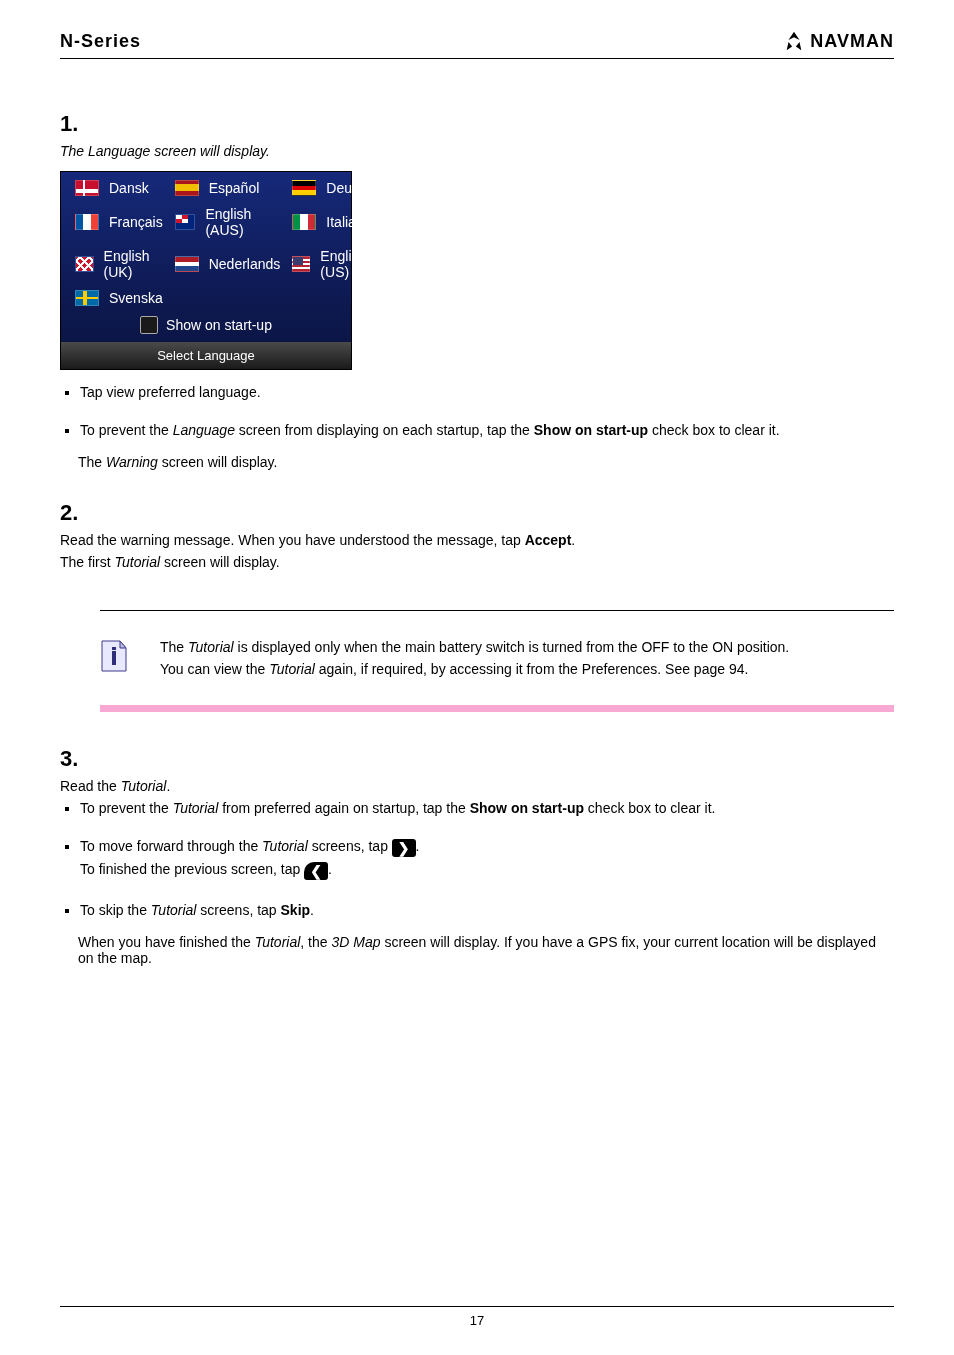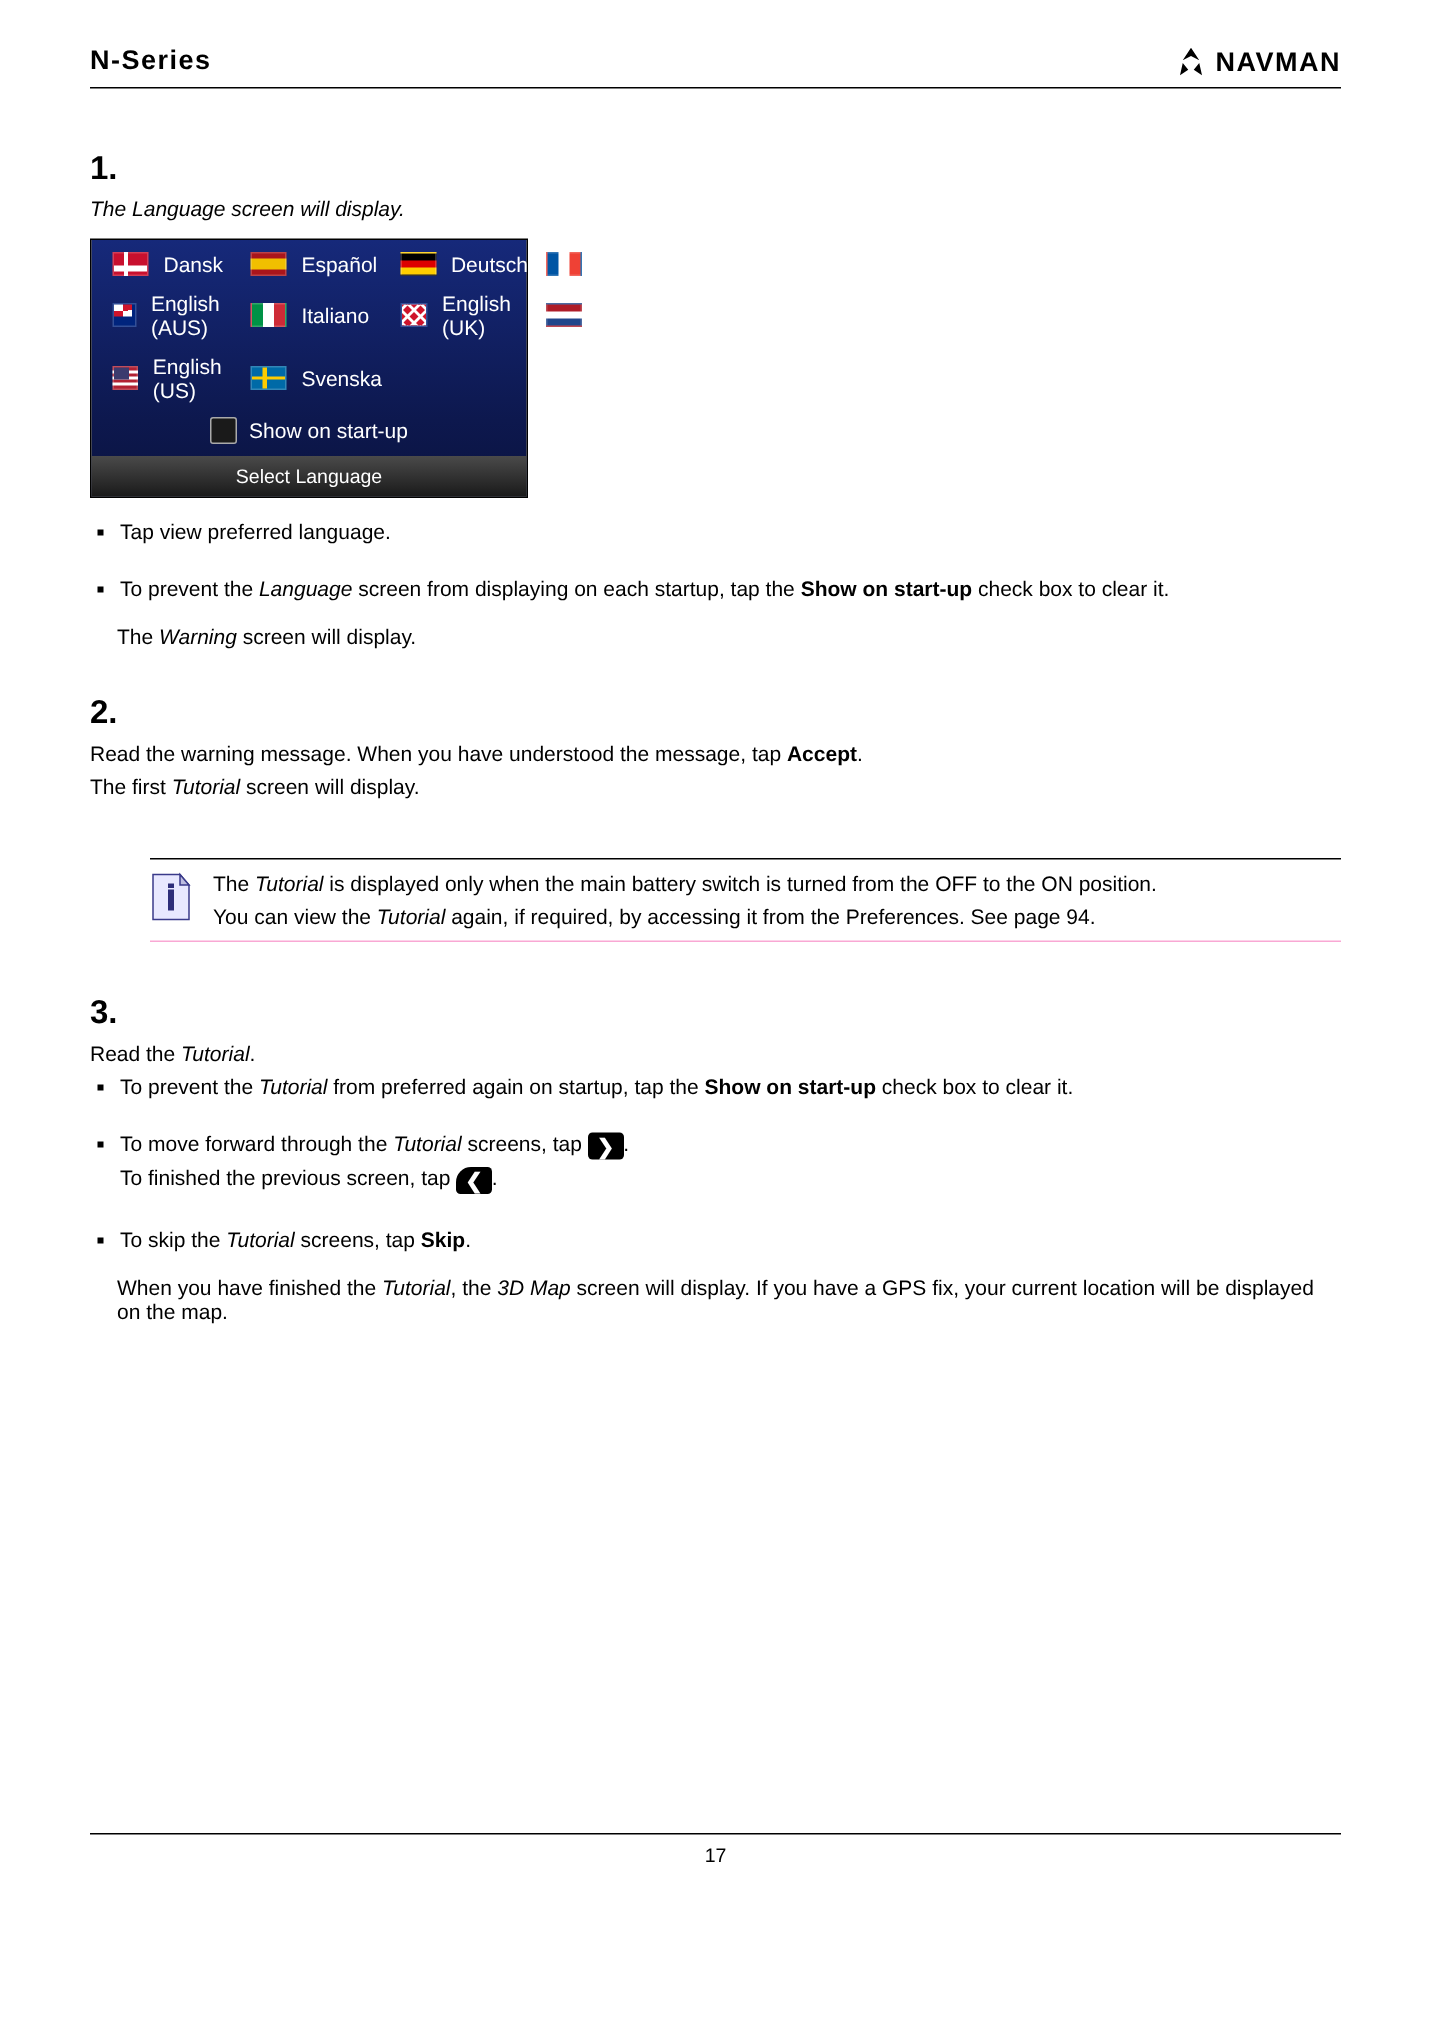--- a/index.html
+++ b/index.html
@@ -10,24 +10,24 @@
     color: #000;
     background: #fff;
     width: 954px;
   }
   .page {
     padding: 30px 60px 40px 60px;
   }
   .header-bar {
     display: flex;
     justify-content: space-between;
-    align-items: flex-start;
+    align-items: center;
     border-bottom: 1px solid #000;
     padding-bottom: 6px;
-    margin-bottom: 40px;
+    margin-bottom: 52px;
     gap: 16px;
   }
   .header-left {
     font-family: "Arial Black", Arial, sans-serif;
     font-weight: 900;
     font-size: 18px;
     letter-spacing: 1px;
   }
   .header-right {
     display: flex;
@@ -53,21 +53,21 @@
     width: 290px;
     border: 1px solid #000;
     background: linear-gradient(#16297a, #0d184e 70%, #0a1340);
     color: #fff;
     font-family: "Trebuchet MS", Arial, sans-serif;
     font-size: 14px;
     margin-bottom: 14px;
   }
   .lang-grid {
     display: grid;
-    grid-template-columns: 1fr 1fr 1fr 1fr;
+    grid-template-columns: 1fr 1fr 1fr;
     padding: 8px 14px 4px 14px;
     row-gap: 10px;
     column-gap: 12px;
   }
   .lang-item {
     display: flex;
     align-items: center;
     gap: 10px;
     cursor: pointer;
   }
@@ -110,26 +110,26 @@
   .lang-footer {
     background: linear-gradient(#4a4a4a,#1a1a1a);
     text-align: center;
     padding: 6px 16px;
     font-size: 13px;
   }
   ul.outer { list-style: square; padding-left: 18px; margin: 6px 0 0 2px; }
   ul.outer > li { margin-bottom: 22px; }
   .tip-box {
     border-top: 1px solid #000;
-    border-bottom: 1px solid #f9a8d4;
-    padding: 8px 0;
+    border-bottom: 7px solid #f9a8d4;
+    padding: 28px 0;
     margin: 40px 0 34px 40px;
     display: flex;
     align-items: flex-start;
-    gap: 14px;
+    gap: 32px;
   }
   .tip-icon { width: 28px; height: 34px; flex-shrink:0; }
   .tip-text { flex:1; }
   .arrow-box {
     display:inline-block; background:#000; color:#fff; border-radius:3px;
     padding:1px 6px; font-weight:bold; vertical-align:-2px; font-size:14px;
   }
   .arrow-box.rev { border-top-left-radius:10px; border-bottom-left-radius:3px; }
   .substep { margin-top: 4px; }
   .page-foot {

